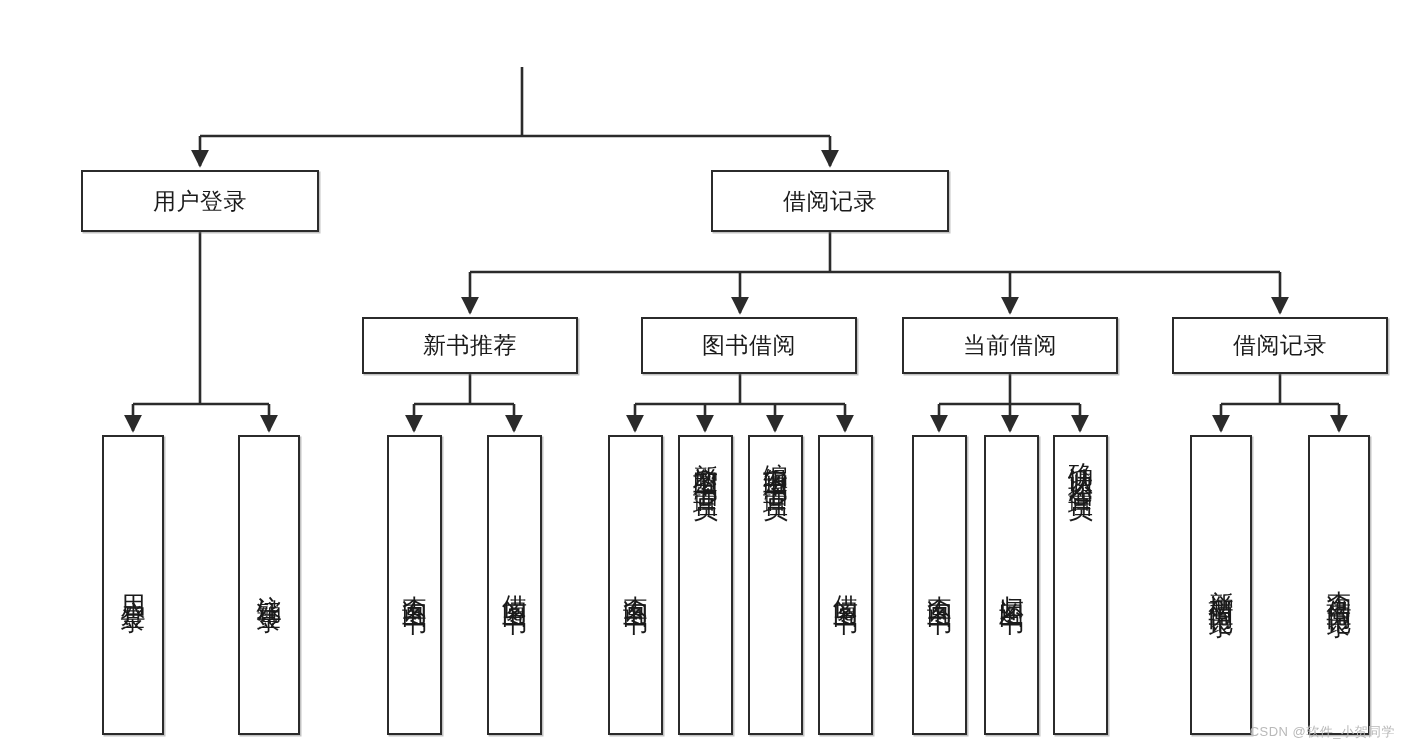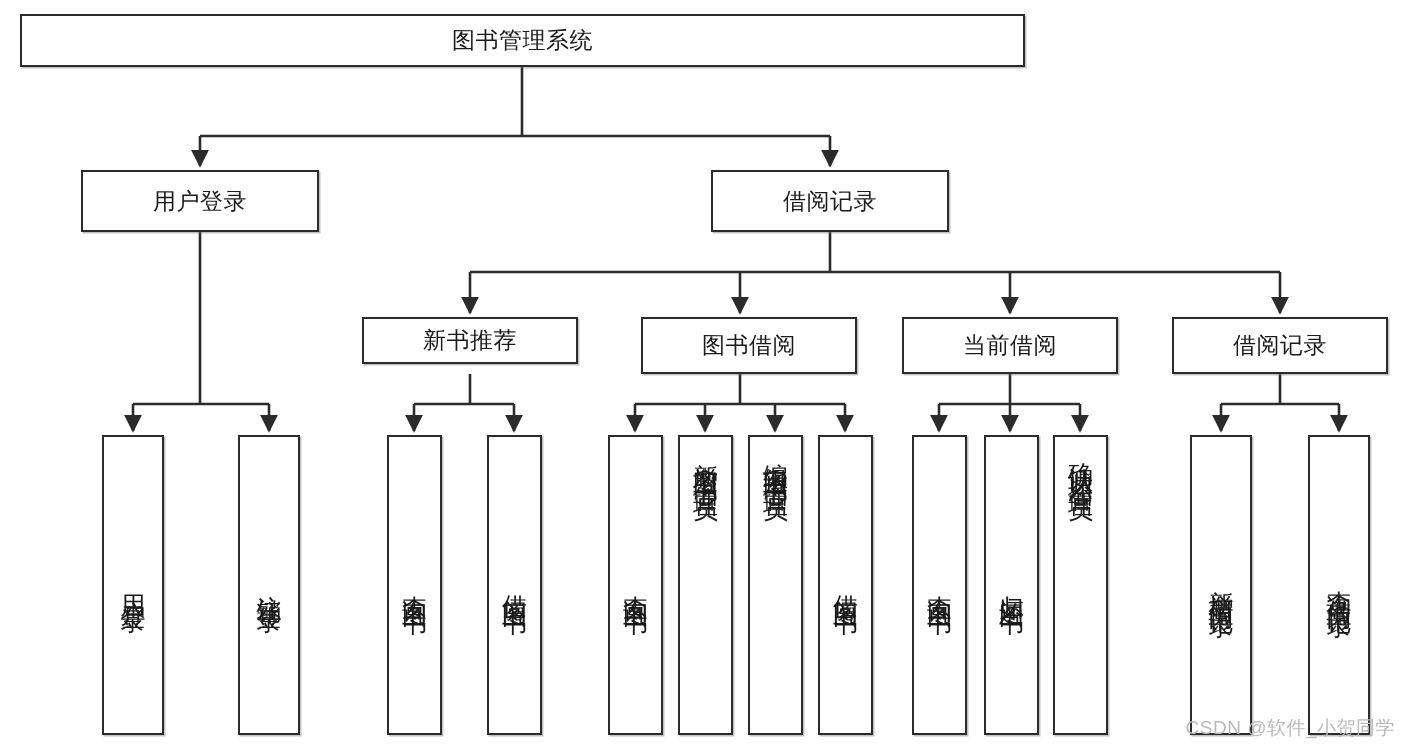--- a/index.html
+++ b/index.html
@@ -66,21 +66,21 @@
     max-height: 100%;
   }
   .node.v.tall .lbl {
     align-self: flex-start;
     margin-top: 0;
   }
   .watermark {
     position: absolute;
     right: 10px;
     bottom: 6px;
-    font-size: 19px;
+    font-size: 13px;
     color: #b9b9b9;
     letter-spacing: 0.5px;
     z-index: 5;
     white-space: nowrap;
     font-family: "Liberation Sans", "DejaVu Sans", sans-serif;
   }
 </style>
 </head>
 <body>
 
@@ -130,32 +130,29 @@
       <path d="M 1010 404 L 1010 431" marker-end="url(#arrow)"></path>
       <path d="M 1080 404 L 1080 431" marker-end="url(#arrow)"></path>
 
       <path d="M 1280 374 L 1280 404"></path>
       <path d="M 1221 404 L 1339 404"></path>
       <path d="M 1221 404 L 1221 431" marker-end="url(#arrow)"></path>
       <path d="M 1339 404 L 1339 431" marker-end="url(#arrow)"></path>
     </g>
   </svg>
 
-  <div class="node h root" style="left:20px; top:14px; width:1005px; height:53px;">
-    <span class="lbl">图书管理系统</span>
-  </div>
 
   <div class="node h" style="left:81px; top:170px; width:238px; height:62px;">
     <span class="lbl">用户登录</span>
   </div>
   <div class="node h" style="left:711px; top:170px; width:238px; height:62px;">
     <span class="lbl">借阅记录</span>
   </div>
 
-  <div class="node h" style="left:362px; top:317px; width:216px; height:47px;">
+  <div class="node h" style="left:362px; top:317px; width:216px; height:57px;">
     <span class="lbl">新书推荐</span>
   </div>
   <div class="node h" style="left:641px; top:317px; width:216px; height:57px;">
     <span class="lbl">图书借阅</span>
   </div>
   <div class="node h" style="left:902px; top:317px; width:216px; height:57px;">
     <span class="lbl">当前借阅</span>
   </div>
   <div class="node h" style="left:1172px; top:317px; width:216px; height:57px;">
     <span class="lbl">借阅记录</span>

